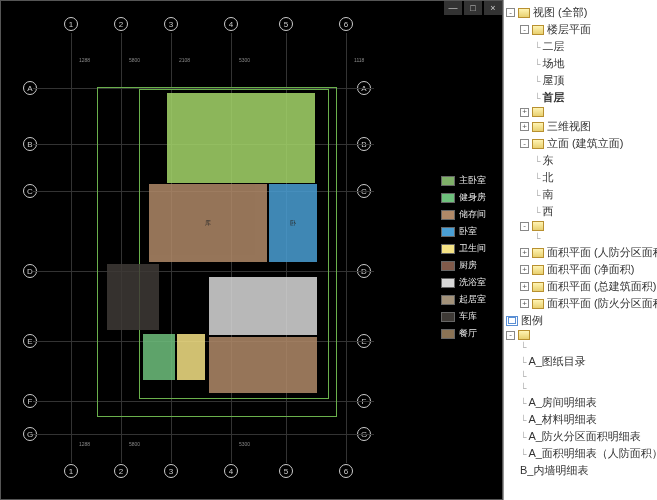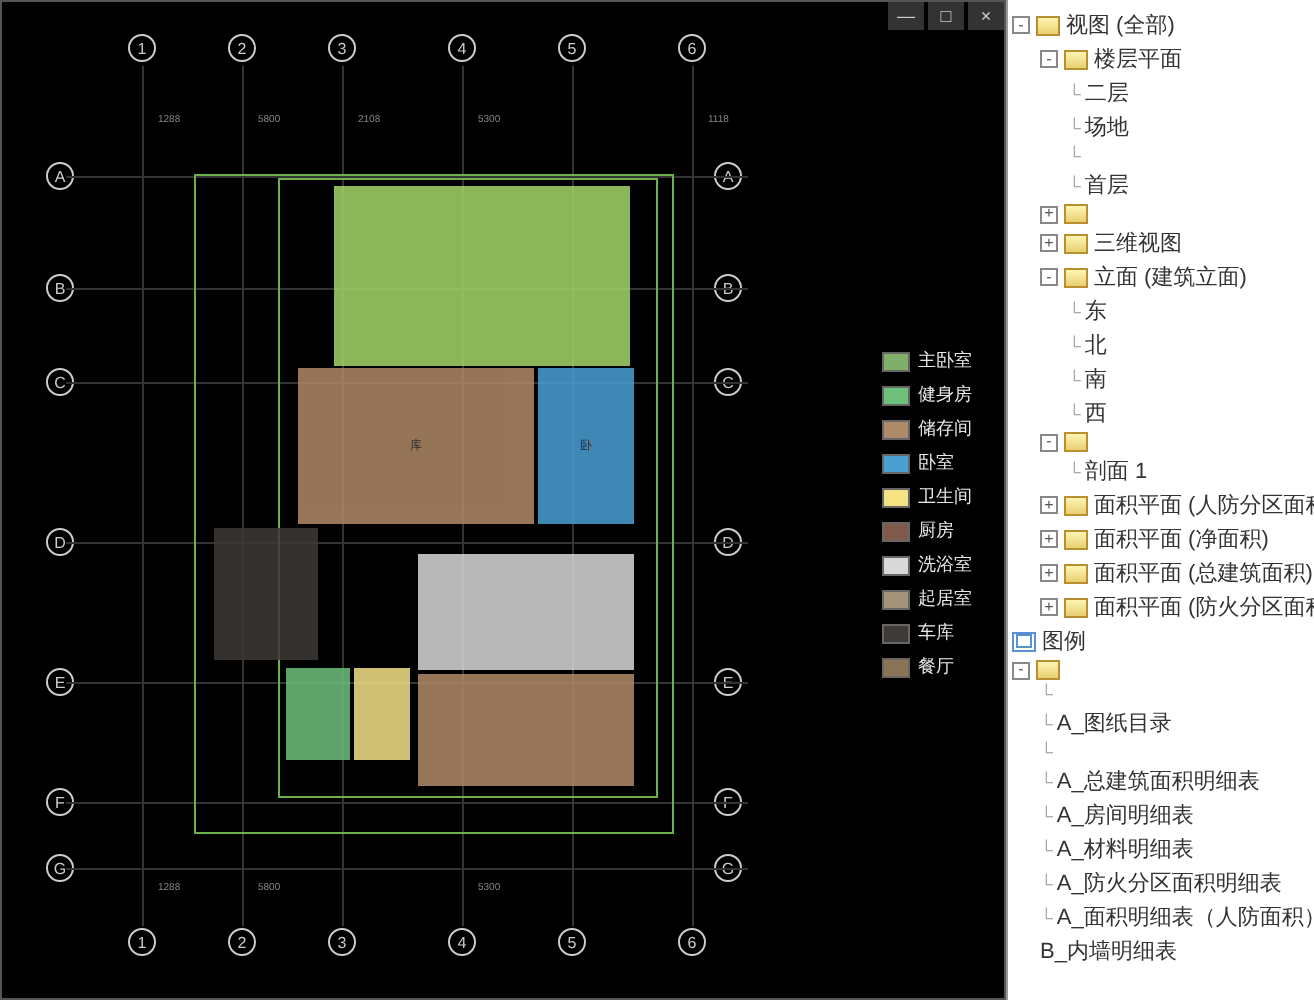--- a/index.html
+++ b/index.html
@@ -24,21 +24,21 @@
 .browser::-webkit-scrollbar-track{background:#e8e8e8}
 .browser::-webkit-scrollbar-thumb{background:#b0b0b0;border:1px solid #888}
 .tree{padding:4px 2px}
 .tree-item{display:flex;align-items:center;padding:1px 0;cursor:pointer;white-space:nowrap}
 .toggle{width:9px;height:9px;border:1px solid #888;display:flex;align-items:center;justify-content:center;font-size:8px;margin-right:3px;flex-shrink:0;color:#555;line-height:1}
 .tree-icon{width:12px;height:10px;margin-right:3px;flex-shrink:0;display:inline-flex}
 .tree-icon.folder{background:linear-gradient(#fff4b3,#e8d070);border:1px solid #b89030}
 .tree-icon.sheet{border:1px solid #5a8fd4}
 .tree-icon.sheet::before{content:"";width:60%;height:60%;margin:auto;border:1px solid #5a8fd4}
 .tree-label{flex:1}
-.bold{font-weight:400}
+.bold{font-weight:700}
 .indent0{padding-left:0}
 .indent1{padding-left:14px}
 .indent2{padding-left:28px}
 .conn{color:#aaa;font-size:9px;margin-right:2px}
 </style>
 </head>
 <body>
 
 <div class="cad-viewport">
   <div class="titlebar">
@@ -176,20 +176,21 @@
       <div class="tree-item indent2">
         <span class="conn">└</span>
         <span class="tree-label">二层</span>
       </div>
       <div class="tree-item indent2">
         <span class="conn">└</span>
         <span class="tree-label">场地</span>
       </div>
       <div class="tree-item indent2">
         <span class="conn">└</span>
+        <span class="tree-label">屋顶</span>
       </div>
       <div class="tree-item indent2">
         <span class="conn">└</span>
         <span class="tree-label bold">首层</span>
       </div>
       <div class="tree-item indent1">
         <span class="toggle">+</span>
         <span class="tree-icon folder"></span>
       </div>
       <div class="tree-item indent1">
@@ -217,21 +218,20 @@
       <div class="tree-item indent2">
         <span class="conn">└</span>
         <span class="tree-label">西</span>
       </div>
       <div class="tree-item indent1">
         <span class="toggle">-</span>
         <span class="tree-icon folder"></span>
       </div>
       <div class="tree-item indent2">
         <span class="conn">└</span>
-        <span class="tree-label">剖面 1</span>
       </div>
       <div class="tree-item indent1">
         <span class="toggle">+</span>
         <span class="tree-icon folder"></span>
         <span class="tree-label">面积平面 (人防分区面积)</span>
       </div>
       <div class="tree-item indent1">
         <span class="toggle">+</span>
         <span class="tree-icon folder"></span>
         <span class="tree-label">面积平面 (净面积)</span>
@@ -259,21 +259,20 @@
       </div>
       <div class="tree-item indent1">
         <span class="conn">└</span>
         <span class="tree-label">A_图纸目录</span>
       </div>
       <div class="tree-item indent1">
         <span class="conn">└</span>
       </div>
       <div class="tree-item indent1">
         <span class="conn">└</span>
-        <span class="tree-label">A_总建筑面积明细表</span>
       </div>
       <div class="tree-item indent1">
         <span class="conn">└</span>
         <span class="tree-label">A_房间明细表</span>
       </div>
       <div class="tree-item indent1">
         <span class="conn">└</span>
         <span class="tree-label">A_材料明细表</span>
       </div>
       <div class="tree-item indent1">

